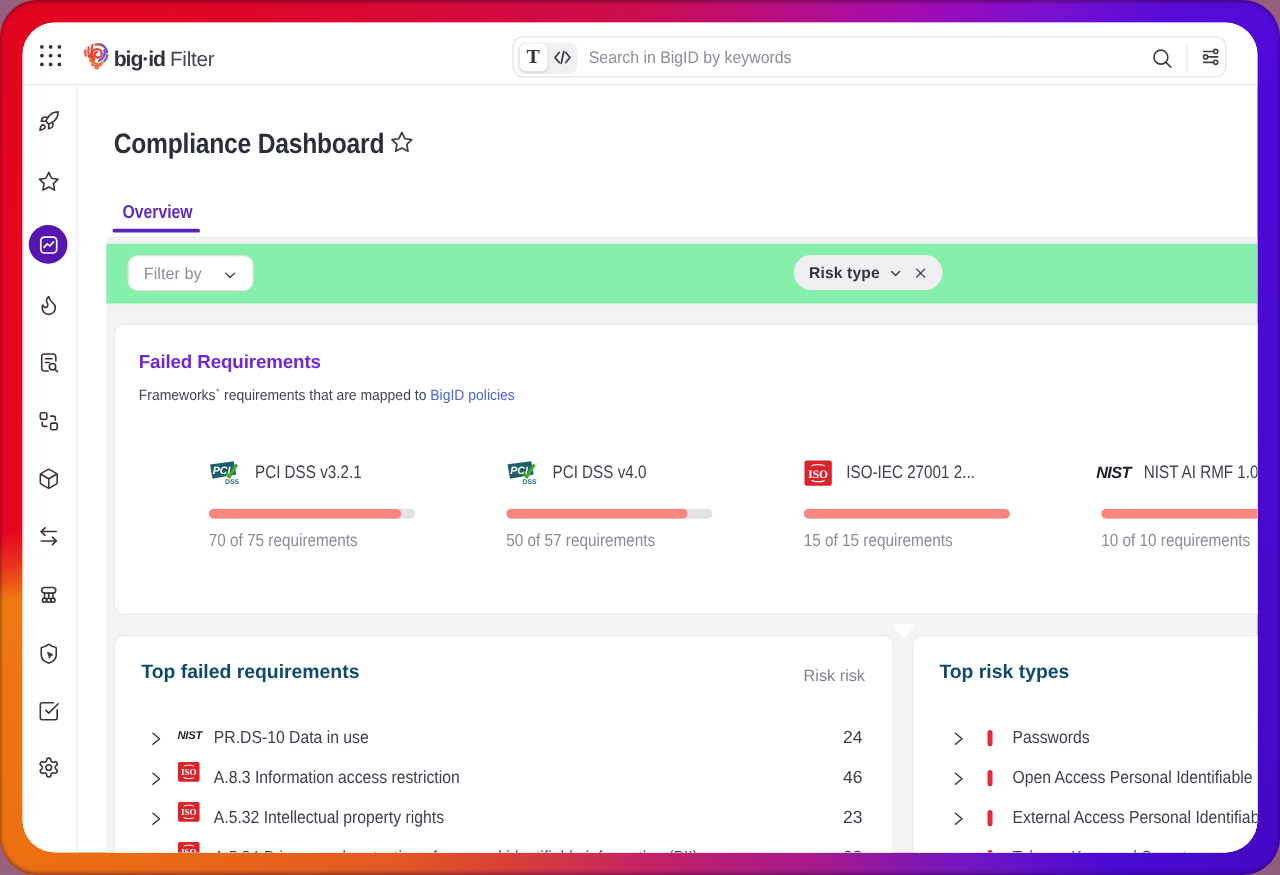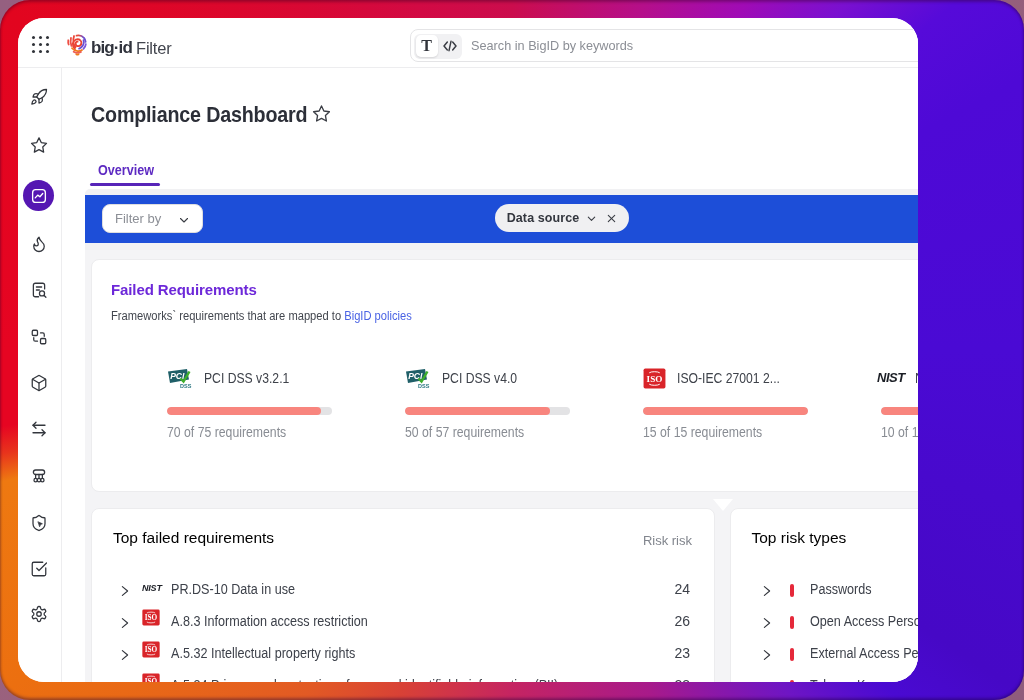--- a/index.html
+++ b/index.html
@@ -10,21 +10,21 @@
     background: conic-gradient(from 0deg at 50% 50%,
       #cb0d4d 0deg, #b50f8a 21deg, #a00bb5 34deg, #7a10d0 44deg,
       #560ad9 52deg, #4e09d6 62deg, #4a0ad4 90deg, #4608c6 124deg, #4a0ad2 132deg,
       #6e15c4 141deg, #a81a8a 158deg, #c52462 180deg, #d84136 198deg,
       #e25a24 211deg, #ec6f10 236deg, #ee7911 255.5deg, #e8341c 258.5deg,
       #e60522 261.5deg, #e60522 270deg, #e2051f 304deg, #d80834 329deg,
       #d20a44 345deg, #cb0d4d 360deg);
     box-shadow: inset 0 2px 3px rgba(50,0,35,.38), inset 0 -2px 3px rgba(25,0,60,.38);
   }
   .page {
-    position:absolute; left:18px; top:18px; width:900px; height:664px;
+    position:absolute; left:18px; top:18px; width:988px; height:664px;
     background:#fff; border-radius:26px; overflow:hidden;
   }
 
   
   .header { position:absolute; left:0; top:0; width:988px; height:50px; background:#fff; border-bottom:1px solid #ededef; z-index:5; }
   .gridicon { position:absolute; left:14px; top:18px; width:17px; height:17px; }
   .gridicon i { position:absolute; width:3px; height:3px; border-radius:50%; background:#303339; }
   .logo { position:absolute; left:47px; top:15px; width:24px; height:23px; }
   .logotext { position:absolute; left:73px; top:20px; font-size:17px; font-weight:700; color:#30333c; letter-spacing:-0.9px; }
   .admintext { position:absolute; left:118px; top:20.5px; font-size:16.5px; font-weight:400; color:#42454e; letter-spacing:-0.2px; }
@@ -44,21 +44,21 @@
   .selwrap svg { position:absolute; left:6.5px; top:6.5px; }
 
   
   .title { position:absolute; left:73px; top:83.5px; font-size:22.5px; font-weight:700; color:#2c2f38; letter-spacing:-0.2px; transform:scaleX(0.875); transform-origin:0 0; }
   .titlestar { position:absolute; left:294px; top:86px; }
 
   .tabtext { position:absolute; left:80px; top:143px; font-size:15px; font-weight:700; color:#5d2ac2; transform:scaleX(0.84); transform-origin:0 0; }
   .tabline { position:absolute; left:72px; top:164.5px; width:70px; height:3px; border-radius:2px; background:#5724b8; }
   .tabborder { position:absolute; left:67px; top:170.5px; width:921px; height:6.5px; background:#f1f1f3; border-radius:5px 0 0 0; }
 
-  .filterrow { position:absolute; left:67px; top:177px; width:921px; height:47.5px; background:#1d4ed8; }
+  .filterrow { position:absolute; left:67px; top:177px; width:921px; height:47.5px; background:#86efac; }
   .band2 { position:absolute; left:67px; top:224.5px; width:921px; height:7px; background:#f1f1f3; }
   .chip { position:absolute; top:9px; height:28px; border-radius:14px; background:#f0f0f2; display:flex; align-items:center; font-size:12.5px; font-weight:600; color:#33363e; letter-spacing:0.1px; }
   .chip svg.cv { margin-left:7px; }
   .chip svg.xx { margin-left:9px; }
   .chipwhite { position:absolute; left:17px; top:8.5px; width:101px; height:29px; border:1px solid #dededf; border-radius:8px; background:#fff; display:flex; align-items:center; }
   .chipwhite span { font-size:13px; color:#8c8f96; margin-left:12px; }
 
   .graybg { position:absolute; left:67px; top:231.5px; width:921px; height:433px; background:#f4f4f6; }
 
   .card { position:absolute; background:#fff; border:1px solid #ececee; border-radius:8px; }
@@ -72,21 +72,21 @@
 
   .fwcol { position:absolute; top:108px; width:166px; }
   .fwhead { position:absolute; top:0; left:0; height:20px; display:flex; align-items:center; }
   .fwlabel { font-size:14.5px; color:#3e424a; transform:scaleX(0.84); transform-origin:0 50%; }
   .fwbar { position:absolute; top:39.5px; left:0; width:165px; height:8px; border-radius:4px; background:#e3e3e5; overflow:hidden; }
   .fwfill { height:8px; border-radius:4px; background:#f8857e; }
   .fwcap { position:absolute; top:56.5px; left:0; font-size:14px; color:#888c93; white-space:nowrap; transform:scaleX(0.875); transform-origin:0 0; }
 
   .notch { position:absolute; left:694.5px; top:481px; width:0; height:0; border-left:10px solid transparent; border-right:10px solid transparent; border-top:12.5px solid #fff; z-index:3; }
 
-  .c2title { position:absolute; left:21px; top:20px; font-size:15.5px; font-weight:400; color:#000000; }
+  .c2title { position:absolute; left:21px; top:20px; font-size:15.5px; font-weight:700; color:#0c4a6e; }
   .risktypes { position:absolute; right:22px; top:24px; font-size:13px; color:#81858d; }
   .row { position:absolute; left:0; width:100%; height:32px; }
   .chev { position:absolute; top:10px; }
   .rowlabel { position:absolute; top:7px; font-size:14px; color:#3d414a; white-space:nowrap; transform:scaleX(0.9); transform-origin:0 0; }
   .rowcount { position:absolute; right:24px; top:7px; font-size:14px; color:#3d414a; }
   .redbar { position:absolute; left:59.5px; top:9.5px; width:3.5px; height:13px; border-radius:2px; background:#e5293a; }
 
   .isoicon { position:absolute; top:3px; }
   .nistw { position:absolute; font-weight:800; color:#1c1f26; font-size:9px; letter-spacing:-0.2px; font-style:italic; }
 </style>
@@ -232,21 +232,21 @@
   <div class="tabline"></div>
   <div class="tabborder"></div>
 
   <div class="filterrow">
     <div class="chipwhite">
         <span>Filter by</span>
       <svg style="position:absolute;right:12px;top:9px" width="12" height="12" viewBox="0 0 24 24" fill="none" stroke="#3a3d44" stroke-width="2.2" stroke-linecap="round" stroke-linejoin="round">
           <polyline points="5 9 12 16 19 9"></polyline>
         </svg>
     </div>
-    <div class="chip" style="left:409.7px; padding:0 12px;">Data source<svg class="cv" width="11" height="11" viewBox="0 0 24 24" fill="none" stroke="#3a3d44" stroke-width="2.4" stroke-linecap="round" stroke-linejoin="round">
+    <div class="chip" style="left:550.3px; padding:0 12px;">Risk type<svg class="cv" width="11" height="11" viewBox="0 0 24 24" fill="none" stroke="#3a3d44" stroke-width="2.4" stroke-linecap="round" stroke-linejoin="round">
           <polyline points="5 9 12 16 19 9"></polyline>
         </svg><svg class="xx" width="11" height="11" viewBox="0 0 24 24" fill="none" stroke="#3a3d44" stroke-width="2.4" stroke-linecap="round">
           <line x1="5" y1="5" x2="19" y2="19"></line>
           <line x1="19" y1="5" x2="5" y2="19"></line>
         </svg></div>
   </div>
 
   <div class="band2"></div>
   <div class="graybg"></div>
 
@@ -332,21 +332,21 @@
       <svg class="chev" style="left:26px" width="14" height="14" viewBox="0 0 24 24" fill="none" stroke="#33363d" stroke-width="2" stroke-linecap="round" stroke-linejoin="round">
           <polyline points="7.5 4.5 16.5 12 7.5 19.5"></polyline>
         </svg>
       <svg class="isoicon" style="left:50px" width="18" height="17" viewBox="0 0 26 24">
           <rect x="0.5" y="0.5" width="25" height="23" rx="2" fill="#d92429"></rect>
           <path d="M7 5.5 C9 3.8 17 3.8 19 5.5" fill="none" stroke="#fff" stroke-width="1.1"></path>
           <path d="M7 18.5 C9 20.2 17 20.2 19 18.5" fill="none" stroke="#fff" stroke-width="1.1"></path>
           <text x="13" y="16" font-size="10.5" font-weight="bold" fill="#fff" text-anchor="middle" font-family="Liberation Serif,serif">ISO</text>
         </svg>
       <div class="rowlabel" style="left:79px">A.8.3 Information access restriction</div>
-      <div class="rowcount">26</div>
+      <div class="rowcount">46</div>
     </div>
     <div class="row" style="top:129.5px">
       <svg class="chev" style="left:26px" width="14" height="14" viewBox="0 0 24 24" fill="none" stroke="#33363d" stroke-width="2" stroke-linecap="round" stroke-linejoin="round">
           <polyline points="7.5 4.5 16.5 12 7.5 19.5"></polyline>
         </svg>
       <svg class="isoicon" style="left:50px" width="18" height="17" viewBox="0 0 26 24">
           <rect x="0.5" y="0.5" width="25" height="23" rx="2" fill="#d92429"></rect>
           <path d="M7 5.5 C9 3.8 17 3.8 19 5.5" fill="none" stroke="#fff" stroke-width="1.1"></path>
           <path d="M7 18.5 C9 20.2 17 20.2 19 18.5" fill="none" stroke="#fff" stroke-width="1.1"></path>
           <text x="13" y="16" font-size="10.5" font-weight="bold" fill="#fff" text-anchor="middle" font-family="Liberation Serif,serif">ISO</text>

